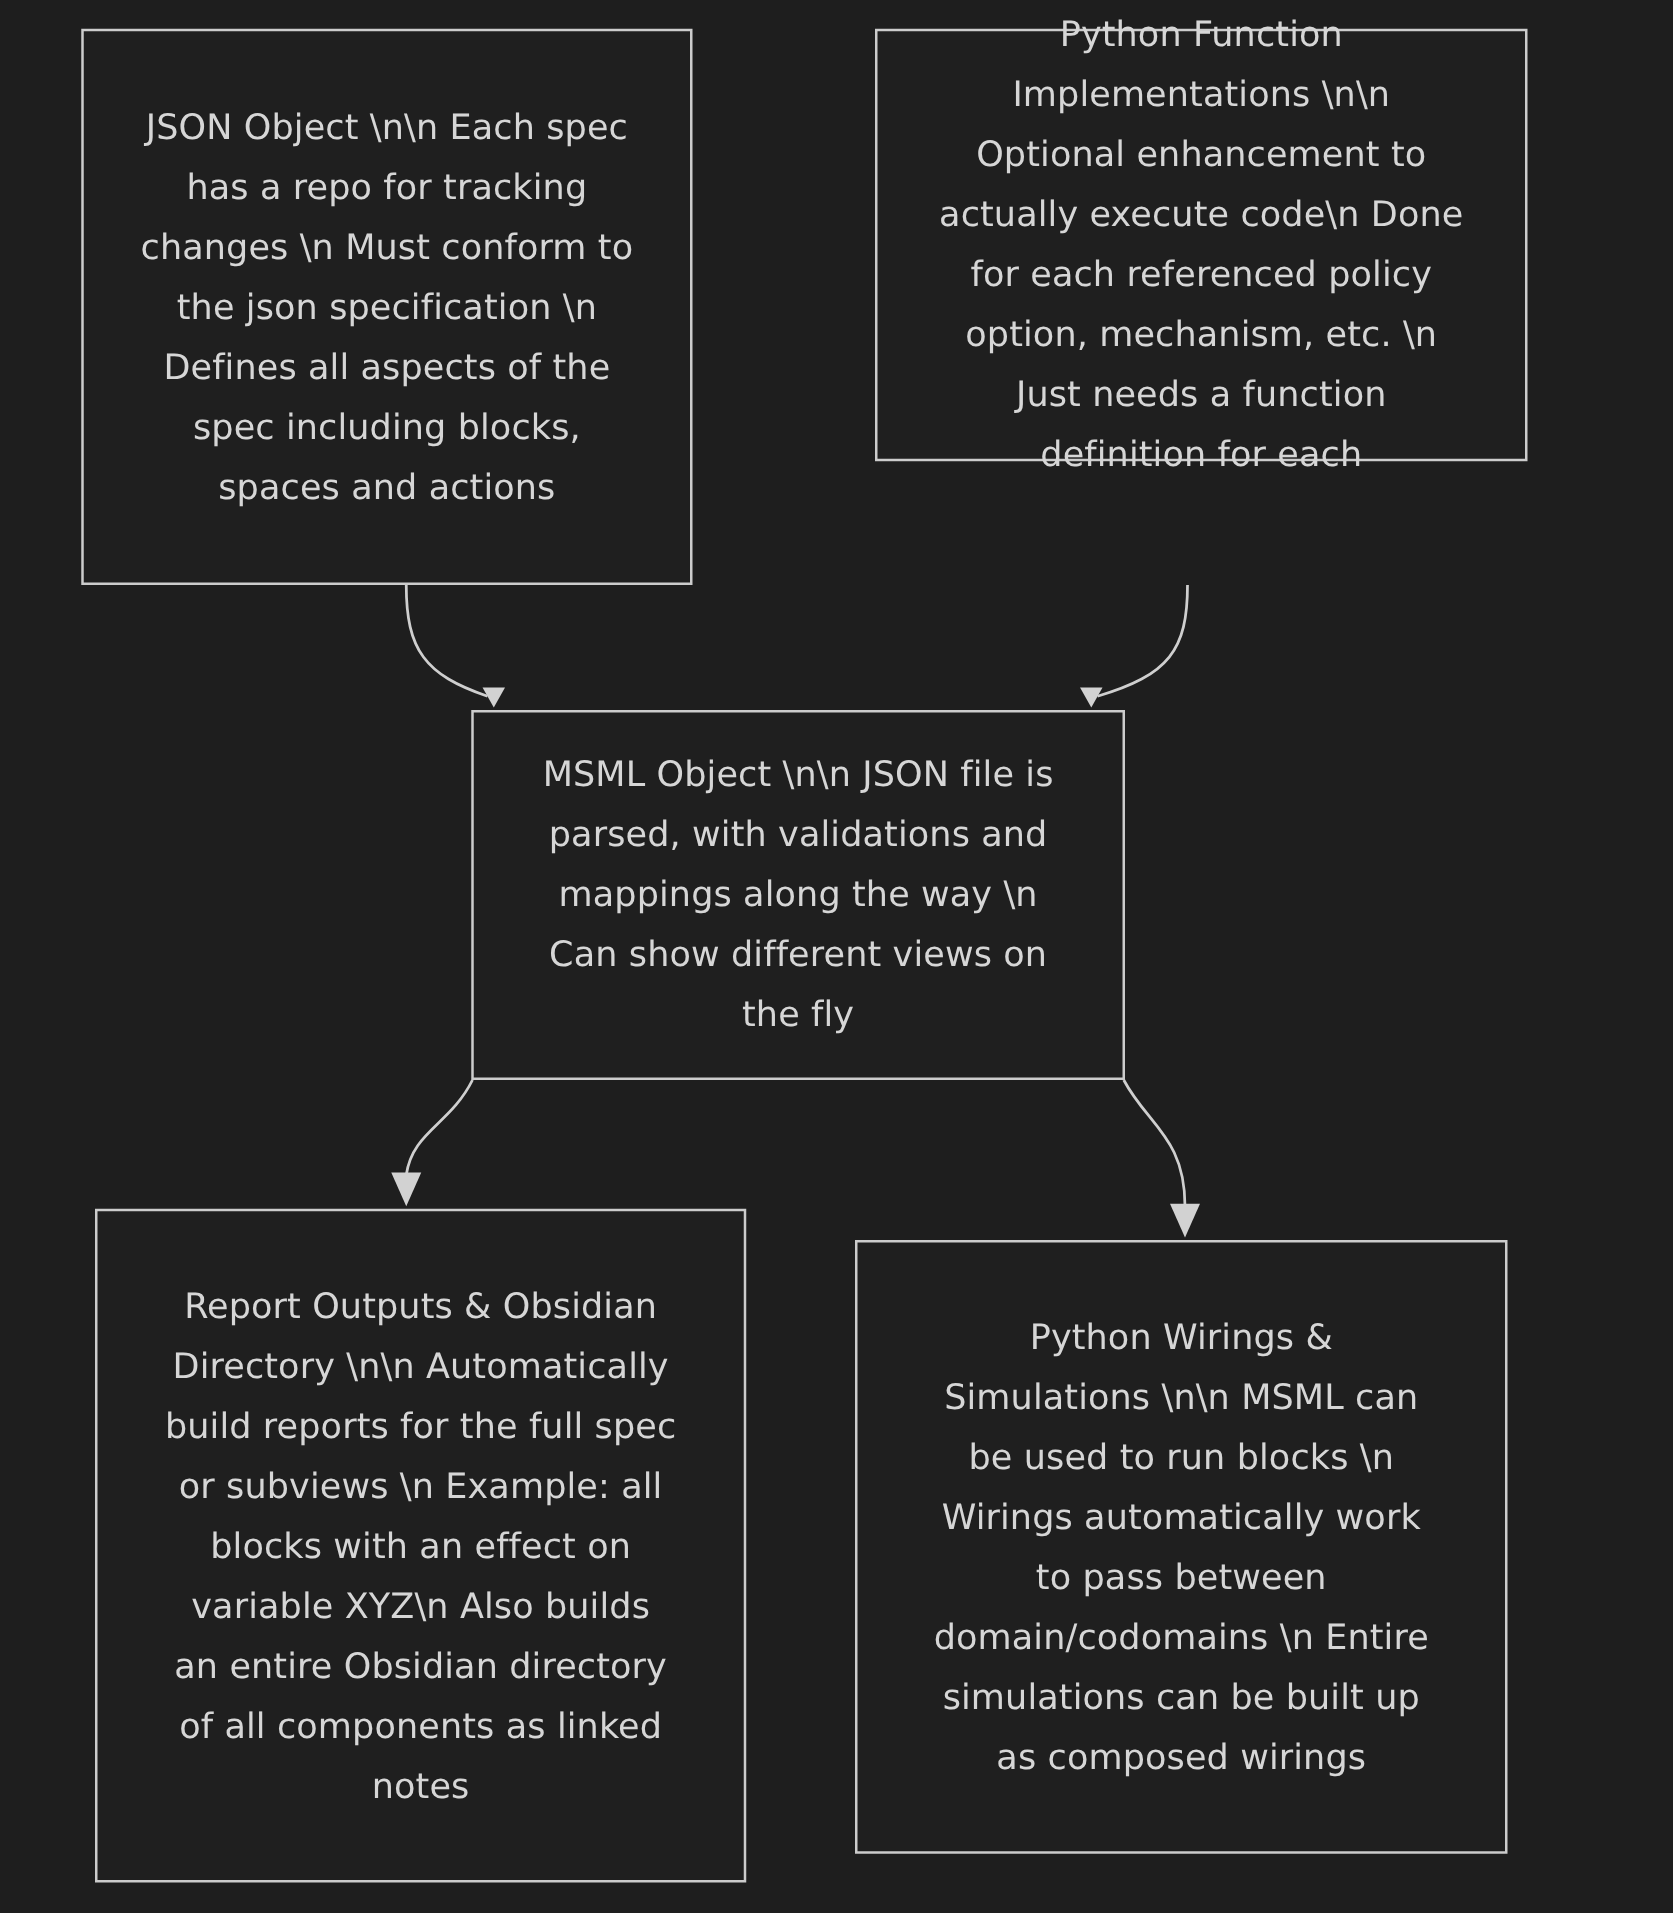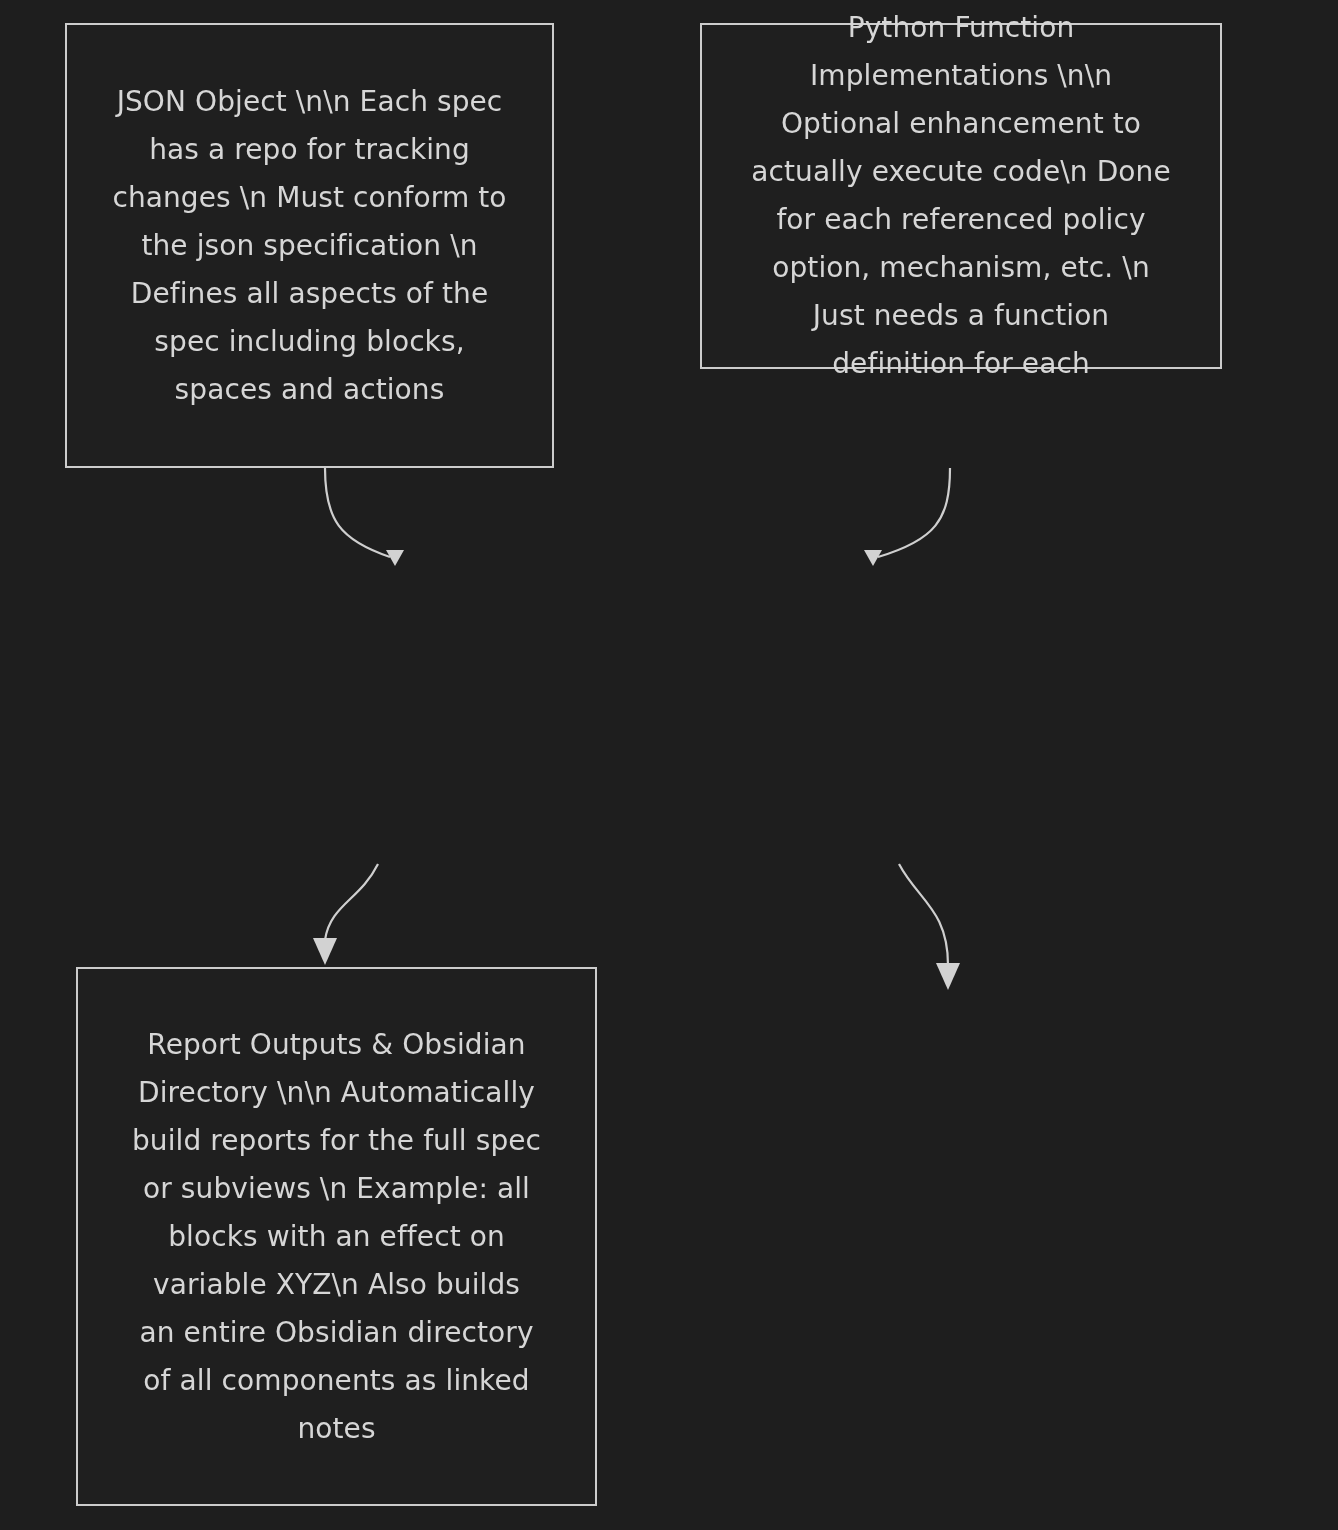--- a/index.html
+++ b/index.html
@@ -94,19 +94,25 @@
   </svg>
 
   <div class="node" id="node-json-object">
     <div class="node-label">JSON Object \n\n Each spec has a repo for tracking changes \n Must conform to the json specification \n Defines all aspects of the spec including blocks, spaces and actions</div>
   </div>
 
   <div class="node" id="node-python-functions">
     <div class="node-label">Python Function Implementations \n\n Optional enhancement to actually execute code\n Done for each referenced policy option, mechanism, etc. \n Just needs a function definition for each</div>
   </div>
 
+  <div class="node" id="node-msml-object">
+    <div class="node-label">MSML Object \n\n JSON file is parsed, with validations and mappings along the way \n Can show different views on the fly</div>
+  </div>
 
   <div class="node" id="node-report-outputs">
     <div class="node-label">Report Outputs &amp; Obsidian Directory \n\n Automatically build reports for the full spec or subviews \n Example: all blocks with an effect on variable XYZ\n Also builds an entire Obsidian directory of all components as linked notes</div>
   </div>
 
+  <div class="node" id="node-python-wirings">
+    <div class="node-label">Python Wirings &amp; Simulations \n\n MSML can be used to run blocks \n Wirings automatically work to pass between domain/codomains \n Entire simulations can be built up as composed wirings</div>
+  </div>
 
 </div>
 
 </body></html>

